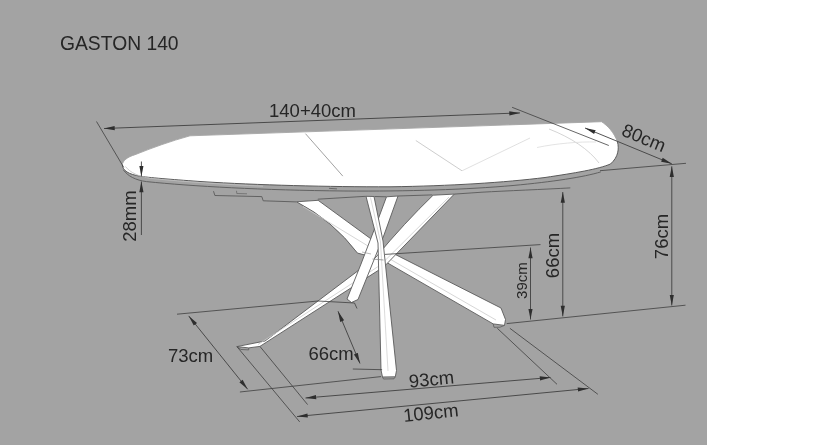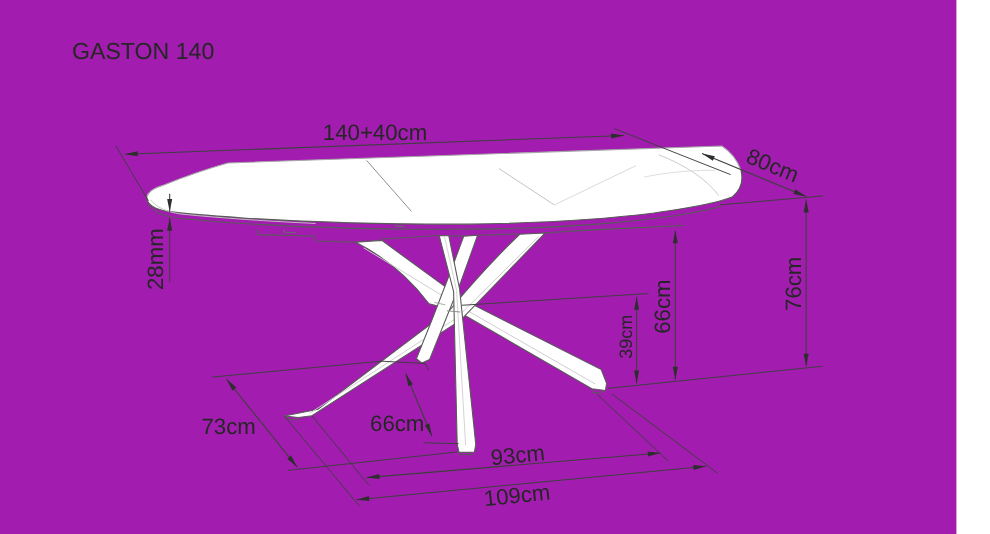--- a/index.html
+++ b/index.html
@@ -1,16 +1,16 @@
 <!DOCTYPE html>
 <html><head>
 <meta charset="utf-8">
 <style>
   html,body{margin:0;padding:0;background:#ffffff;}
-  .page{width:797px;height:445px;position:relative;background:#a21caf;overflow:hidden;}
+  .page{width:707px;height:445px;position:relative;background:#a3a3a3;overflow:hidden;}
   svg text{font-family:"Liberation Sans", sans-serif;fill:#262626;}
   svg{filter:grayscale(1);}
 </style>
 </head>
 <body>
 <div class="page">
 <svg width="825" height="445" viewBox="0 0 825 445" xmlns="http://www.w3.org/2000/svg">
 <defs>
 <marker id="ar" markerWidth="12" markerHeight="6" refX="11" refY="3" orient="auto" markerUnits="userSpaceOnUse">
   <path d="M0.3,0.9 L11,3 L0.3,5.1 Z" fill="#2e2e2e"></path>

